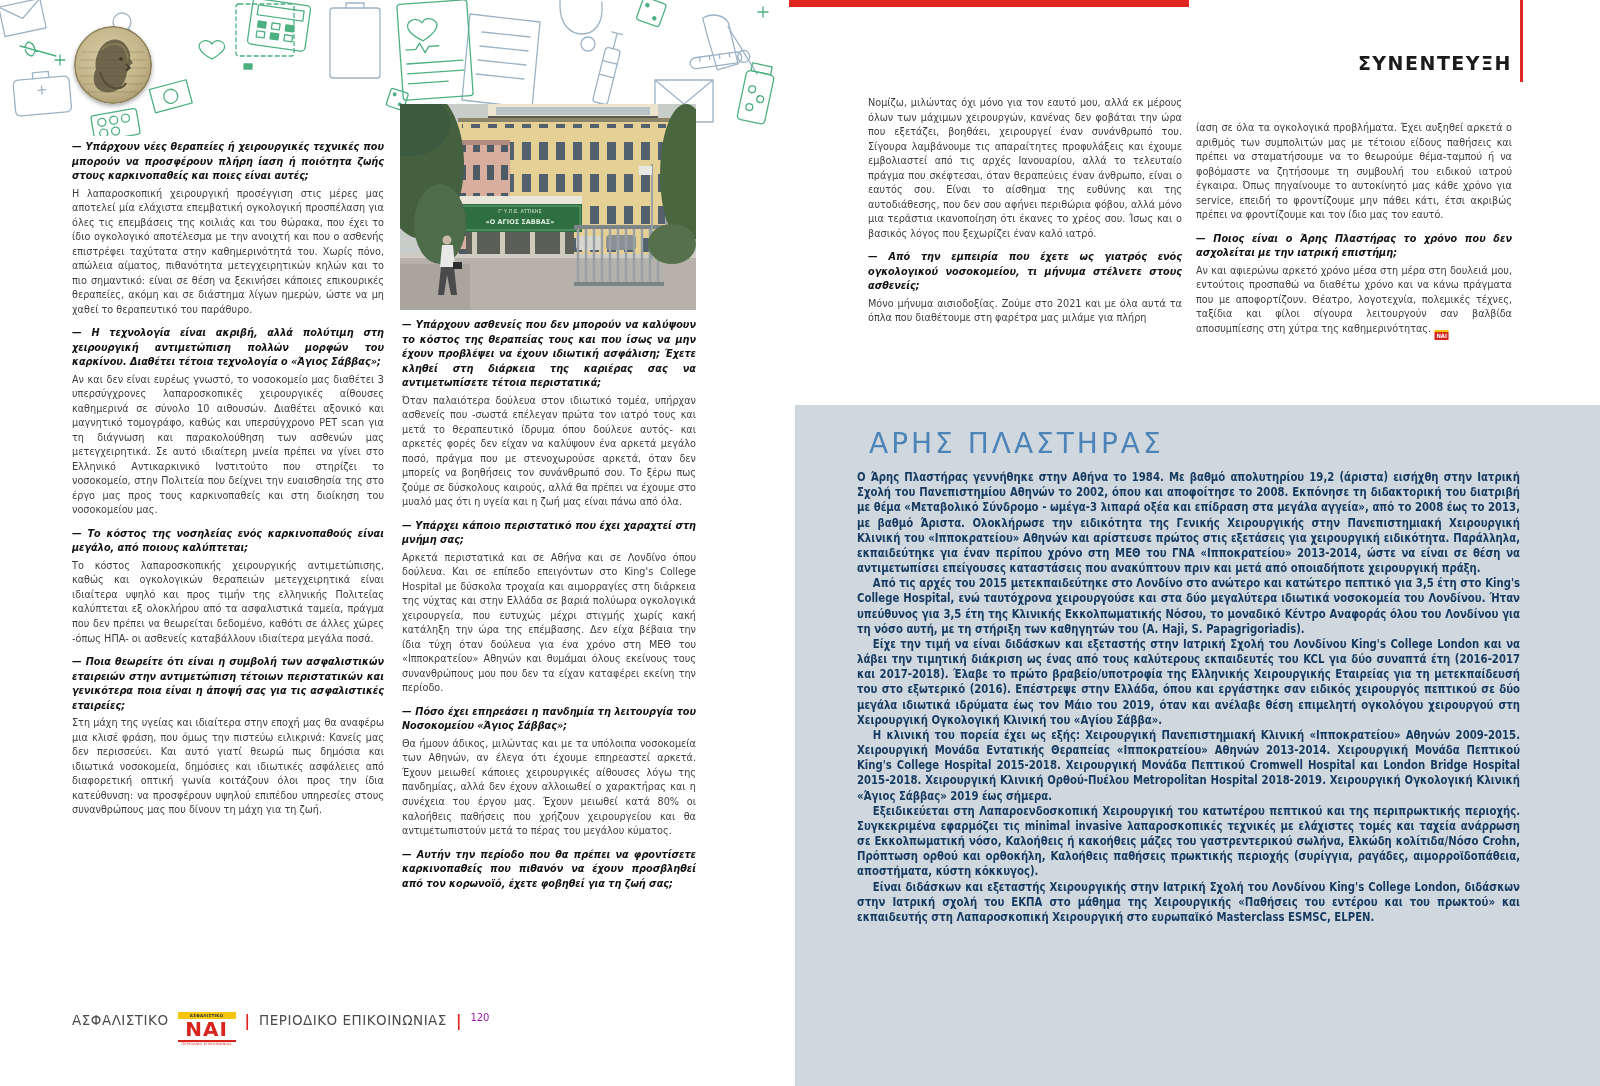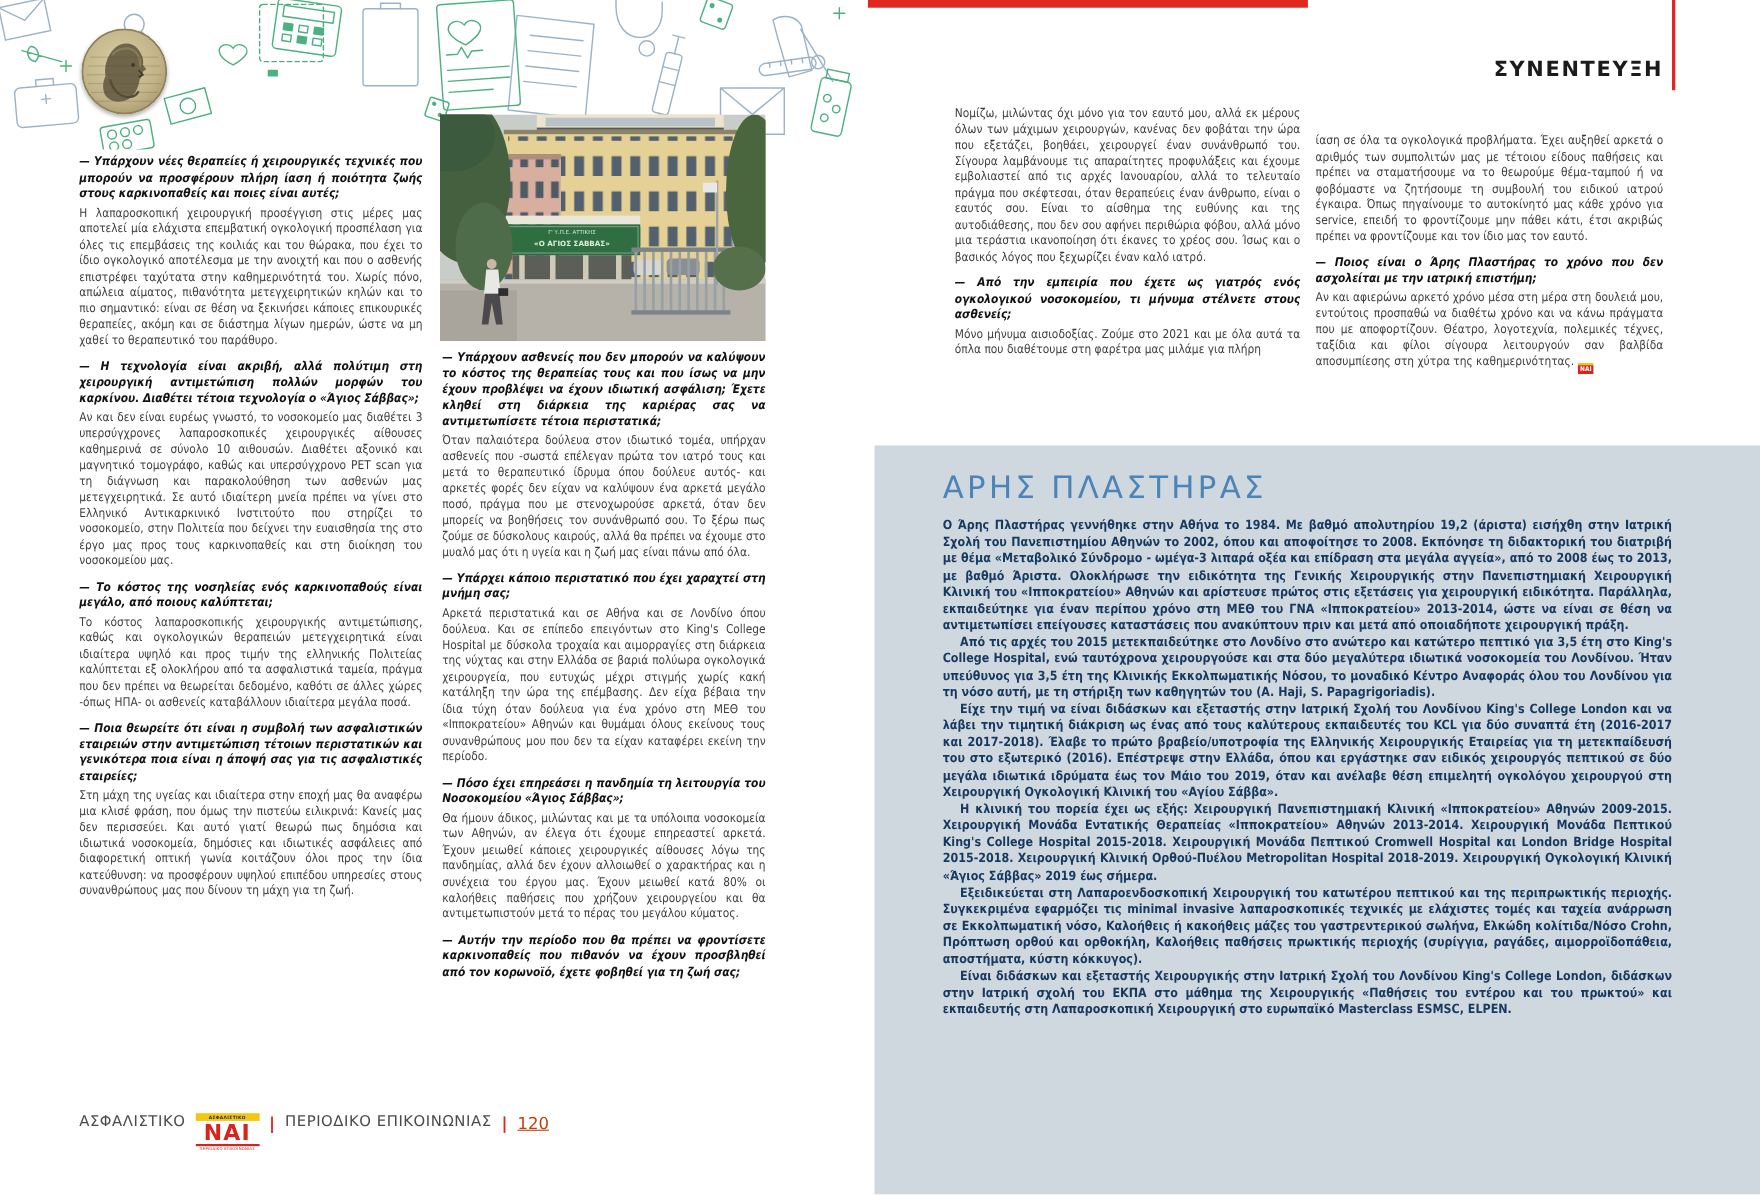--- a/index.html
+++ b/index.html
@@ -25,29 +25,29 @@
   .col3{left:868px;top:96px;width:314px;height:306px;}
   .col4{left:1196px;top:96px;width:316px;height:306px;margin-top:25px;}
   .cond{width:113.64%;transform:scaleX(0.88);transform-origin:0 0;}
   .qa p{margin:0;text-align:justify;font-size:11px;line-height:1.32;}
   .qa p.q{font-weight:bold;font-style:italic;color:#121212;margin:9px 0 3px;}
   .qa p.a{color:#3d3d3d;margin:0 0 8px;}
   .qa p:first-child{margin-top:0;}
   
   .bio-box{position:absolute;left:795px;top:405px;width:805px;height:681px;background:#cfd8df;
     box-sizing:border-box;padding:22px 80px 20px 62px;overflow:hidden;}
-  .bio-title{font-size:28px;font-weight:400;letter-spacing:3px;color:#4d84b8;margin:0 0 10px;}
+  .bio-title{font-size:28px;font-weight:400;letter-spacing:3px;color:#4d84b8;margin:0 12px 10px;}
   .bio-text p{margin:0;text-align:justify;font-size:11.5px;line-height:1.32;font-weight:bold;color:#16395f;}
   .bio-text p + p{text-indent:18px;}
   
   .footer{position:absolute;left:72px;top:1012px;height:40px;display:flex;align-items:flex-start;gap:9px;}
   .footer-brand{font-size:13.5px;letter-spacing:.5px;color:#4a4a4a;}
   .pipe{color:#e0271f;font-weight:bold;font-size:15px;}
   .footer-mag{font-size:13.5px;letter-spacing:.5px;color:#4a4a4a;}
-  .footer-num{font-size:15px;color:#c2410c;text-decoration:underline;}
+  .footer-num{font-size:10px;color:#a21caf;}
   .nai-logo{display:inline-flex;flex-direction:column;align-items:stretch;width:58px;}
   .nai-top{background:#f6c50d;color:#1b2a4a;font-size:4px;font-weight:bold;text-align:center;
     line-height:7px;height:7px;letter-spacing:.3px;overflow:hidden;}
   .nai-main{color:#d7241d;font-weight:900;font-size:20px;line-height:20px;text-align:center;letter-spacing:1px;}
   .nai-rule{height:2px;background:#d7241d;margin-top:1px;}
   .nai-bottom{color:#d7241d;font-size:3.5px;text-align:center;line-height:5px;letter-spacing:.2px;overflow:hidden;}
   
   .nai-end{display:inline-flex;flex-direction:column;width:16px;vertical-align:baseline;margin-left:4px;}
   .nai-end .t{height:2px;background:#f6c50d;}
   .nai-end .m{background:#d7241d;color:#ffffff;font-size:6px;font-weight:bold;line-height:8px;text-align:center;letter-spacing:0;}

